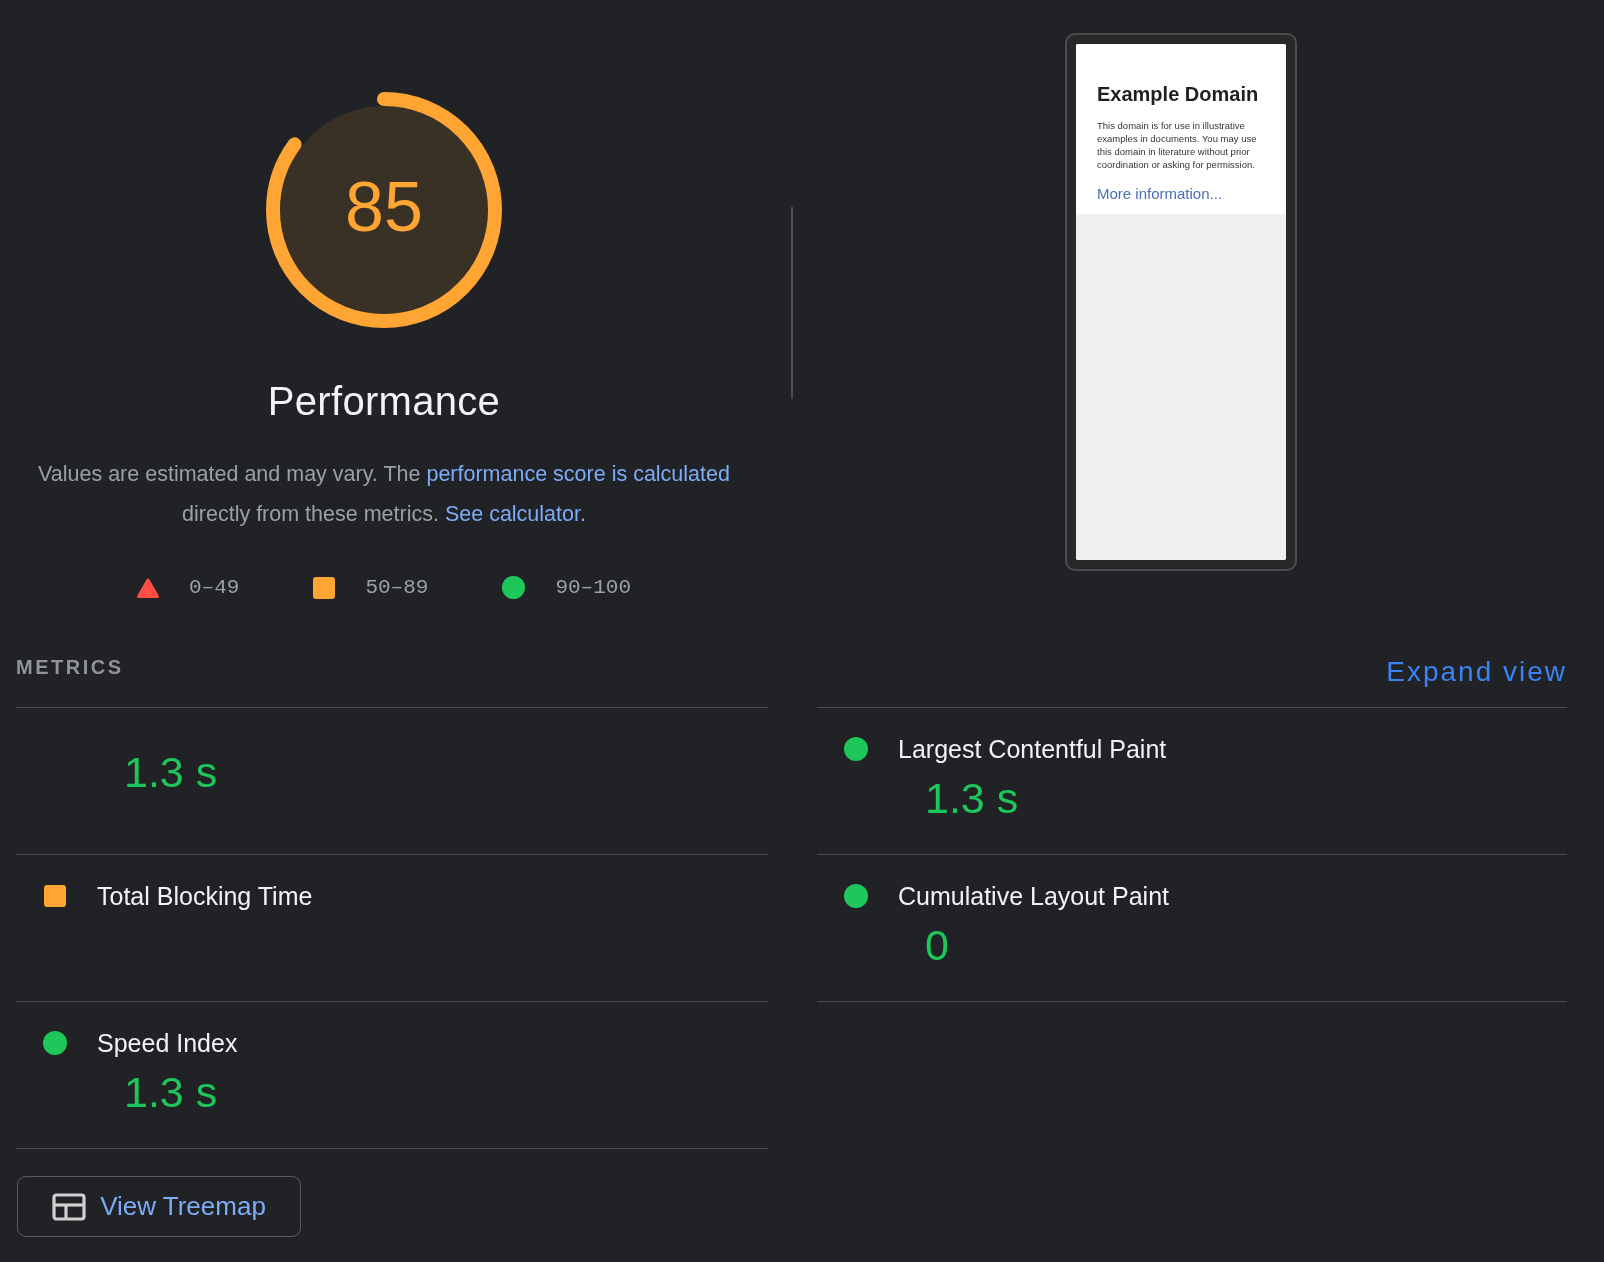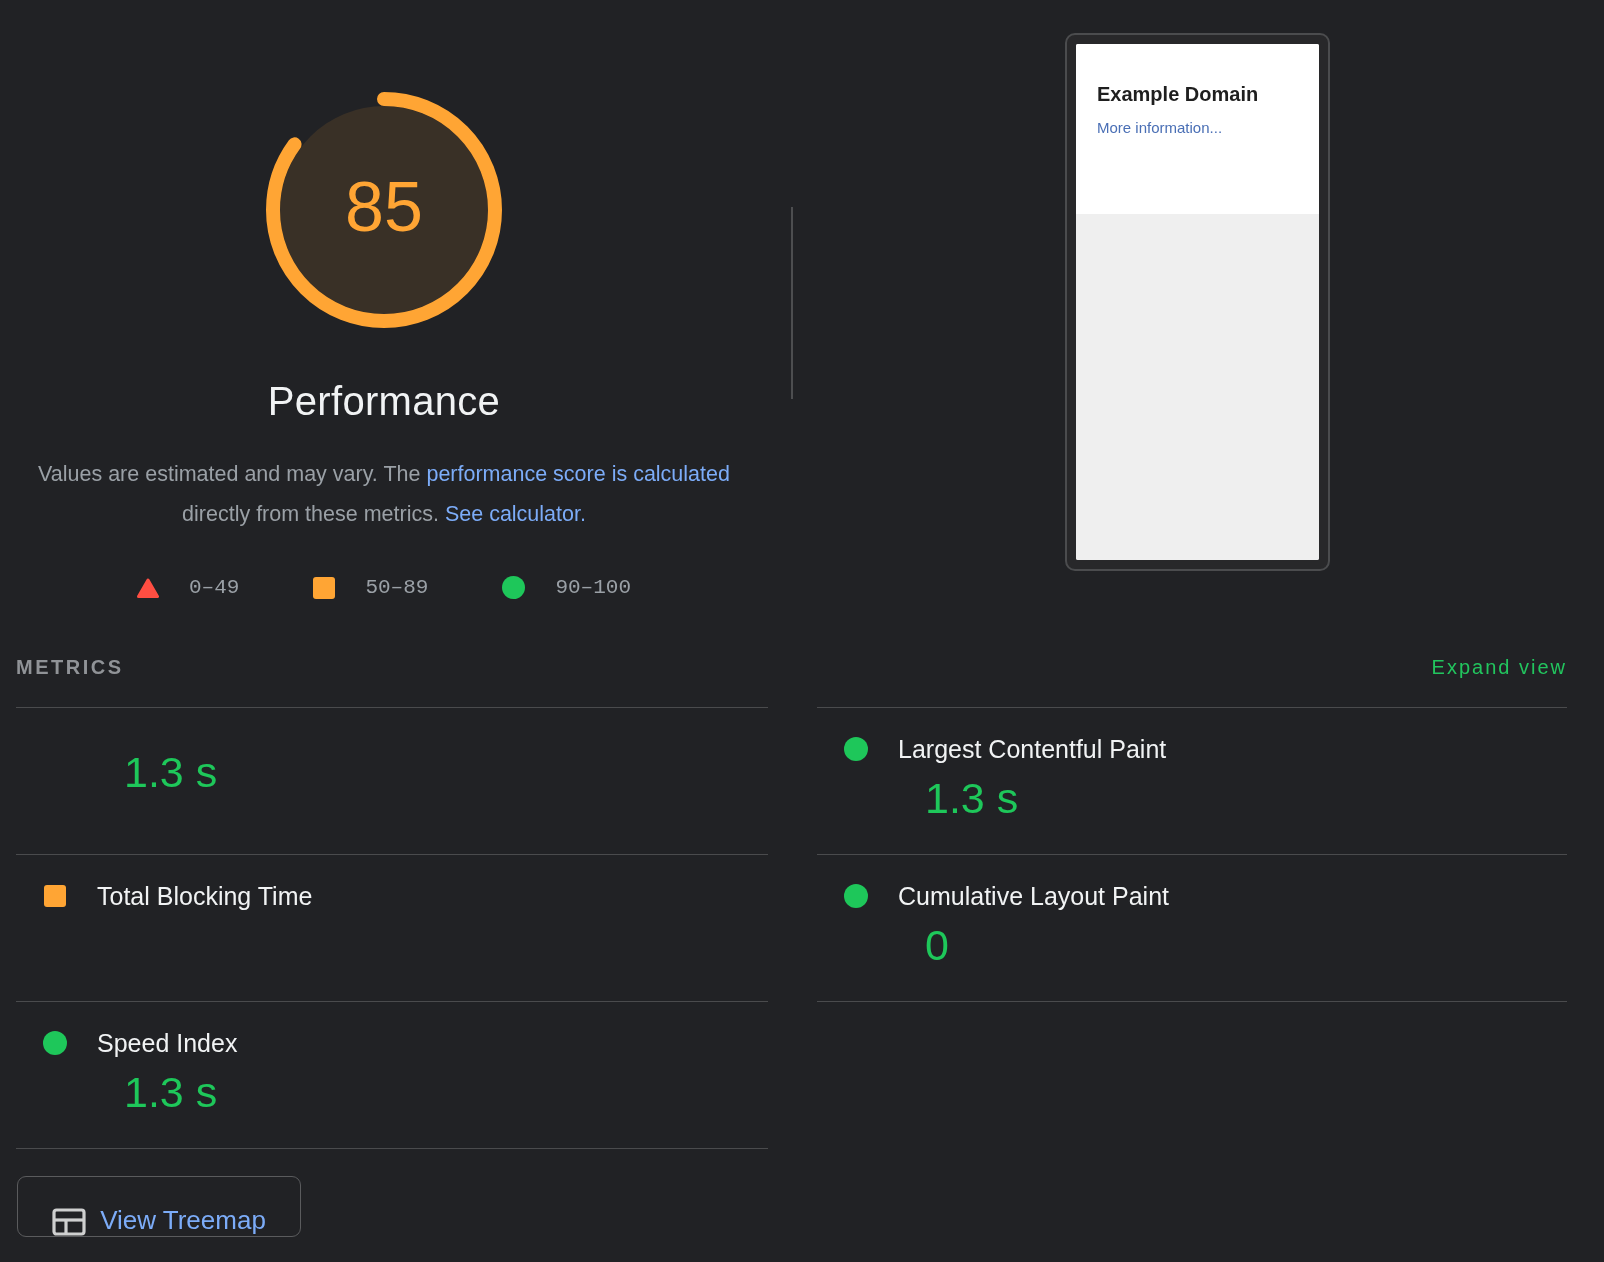--- a/index.html
+++ b/index.html
@@ -46,59 +46,59 @@
   .legend .item{display:flex;align-items:center;gap:30px;font-family:Liberation Mono, monospace;}
   .tri-icon{display:block;}
   .sq-icon{width:22px;height:22px;border-radius:3px;background:var(--orange);}
   .dot-icon{width:23px;height:23px;border-radius:50%;background:var(--green);}
 
   
   .vline{position:absolute;left:791px;top:207px;width:2px;height:192px;background:#4d4e50;}
 
   
   .thumb{
-    position:absolute;left:1065px;top:33px;width:265px;height:538px;
+    position:absolute;left:1065px;top:33px;width:232px;height:538px;
     border:2px solid #4b4c4e;border-radius:10px;background:#28282a;padding:9px;cursor:pointer;
   }
   .shot{width:100%;height:100%;border-radius:2px;overflow:hidden;background:#efefef;display:flex;flex-direction:column;}
   .shot-white{background:#ffffff;height:170px;flex:none;padding:39px 23px 0 21px;}
   .shot-white h1{font-size:20px;line-height:22px;color:#1f1f1f;font-weight:700;}
   .shot-white p{margin-top:14px;font-size:9.5px;line-height:13px;color:#353535;max-width:218px;}
   .shot-white .mi-link{display:inline-block;margin-top:14px;font-size:15px;color:#4a6fb5;text-align:center;}
   .shot-gray{flex:1;background:#efefef;}
 
   
   .metrics{position:absolute;left:16px;top:640px;width:1551px;}
   .metrics-header{
     height:67px;display:flex;justify-content:space-between;align-items:flex-start;padding-top:16px;
   }
   .metrics-title{font-size:20px;letter-spacing:2.5px;color:#909397;font-weight:700;}
   .expand-btn{
-    font-size:20px;letter-spacing:2px;color:#22c55e;background:none;border:none;
+    font-size:28px;letter-spacing:2px;color:#3b82f6;background:none;border:none;
     font-family:inherit;cursor:pointer;padding:0;
   }
   .metrics-grid{display:flex;gap:49px;align-items:flex-start;}
   .mcol{width:752px;flex:none;}
   .mcol.right{width:auto;flex:1;}
   .metric-row{border-top:1px solid var(--divider);height:147px;padding:28px 0 0 27px;}
   .mcol-end{border-top:1px solid var(--divider);height:0;}
   .metric-head{display:flex;align-items:center;gap:30px;}
   .m-dot{width:24px;height:24px;flex:none;}
   .good .m-dot{border-radius:50%;background:var(--green);}
   .average .m-dot{border-radius:3px;background:var(--orange);width:22px;height:22px;margin:1px;}
   .metric-name{font-size:25px;line-height:26px;color:var(--text-primary);}
   .metric-value{margin:14px 0 0 81px;font-size:43px;line-height:44px;}
   .good .metric-value{color:var(--green);}
   .average .metric-value{color:var(--orange);}
 
   
   .treemap-btn{
     position:absolute;left:17px;top:1176px;width:284px;height:61px;
     background:transparent;border:1px solid #5a5b5d;border-radius:9px;
-    display:flex;align-items:flex-end;justify-content:center;gap:14px;
+    display:flex;align-items:center;justify-content:center;gap:14px;
     color:var(--link-blue);font-size:26px;font-family:inherit;cursor:pointer;
   }
 </style>
 </head>
 <body>
 
 <div class="score-col">
 
   <div class="gauge">
     <svg width="236" height="236" viewBox="0 0 236 236">
@@ -129,20 +129,21 @@
     </div>
   </div>
 </div>
 
 <div class="vline"></div>
 
 <div class="thumb">
   <div class="shot">
     <div class="shot-white">
       <h1>Example Domain</h1>
+      <p>This domain is for use in illustrative examples in documents. You may use this domain in literature without prior coordination or asking for permission.</p>
       <span class="mi-link">More information...</span>
     </div>
     <div class="shot-gray"></div>
   </div>
 </div>
 
 <div class="metrics">
 
   <div class="metrics-header">
     <span class="metrics-title">METRICS</span>

